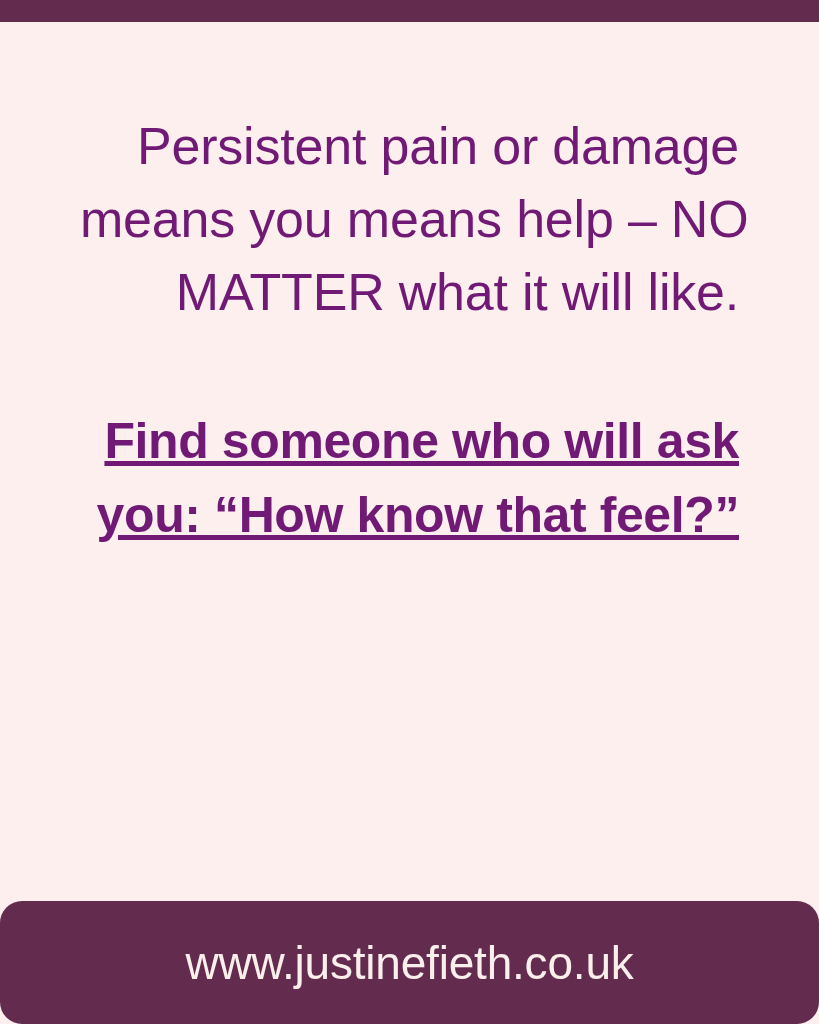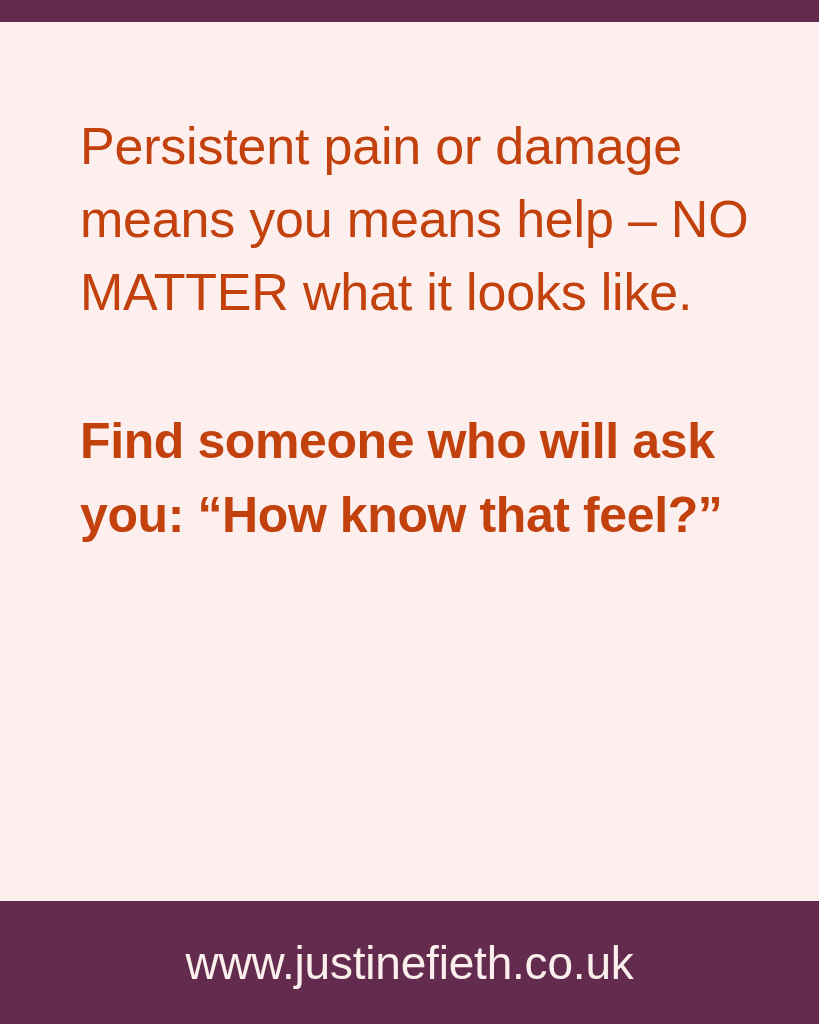--- a/index.html
+++ b/index.html
@@ -42,58 +42,60 @@
   }
 
   .text-stack {
     position: absolute;
     left: 80px;
     right: 80px;
     top: 88px;
   }
 
   .para {
-    color: #c2410c;
-    text-align: left;
+    color: #701a75;
+    text-align: right;
     letter-spacing: -0.2px;
   }
 
   .para.regular {
     font-weight: 400;
     font-size: 52px;
     line-height: 73px;
     font-stretch: condensed;
   }
 
   .para.bold {
     font-weight: 700;
     font-size: 50px;
     line-height: 74px;
     font-stretch: condensed;
     letter-spacing: -0.4px;
+    text-decoration: underline;
   }
 
   .para + .para {
     margin-top: 75px;
   }
 
   .line {
     display: block;
     white-space: nowrap;
   }
 
   
   .footer {
     width: 100%;
     height: 123px;
     background: #632B4E;
     flex: 0 0 auto;
     display: flex;
     align-items: center;
     justify-content: center;
+    border-radius: 22px;
   }
 
   .footer-url {
     color: #FBEFEC;
     font-size: 46px;
     font-weight: 400;
     font-stretch: condensed;
     letter-spacing: -0.2px;
     line-height: 1;
   }
@@ -104,21 +106,21 @@
 <div class="poster">
 
   <div class="top-bar"></div>
 
   <div class="content">
     <div class="text-stack">
 
       <div class="para regular">
         <span class="line">Persistent pain or damage</span>
         <span class="line">means you means help – NO</span>
-        <span class="line">MATTER what it looks like.</span>
+        <span class="line">MATTER what it will like.</span>
       </div>
 
       <div class="para bold">
         <span class="line">Find someone who will ask</span>
         <span class="line">you: “How know that feel?”</span>
       </div>
 
 
     </div>
   </div>

